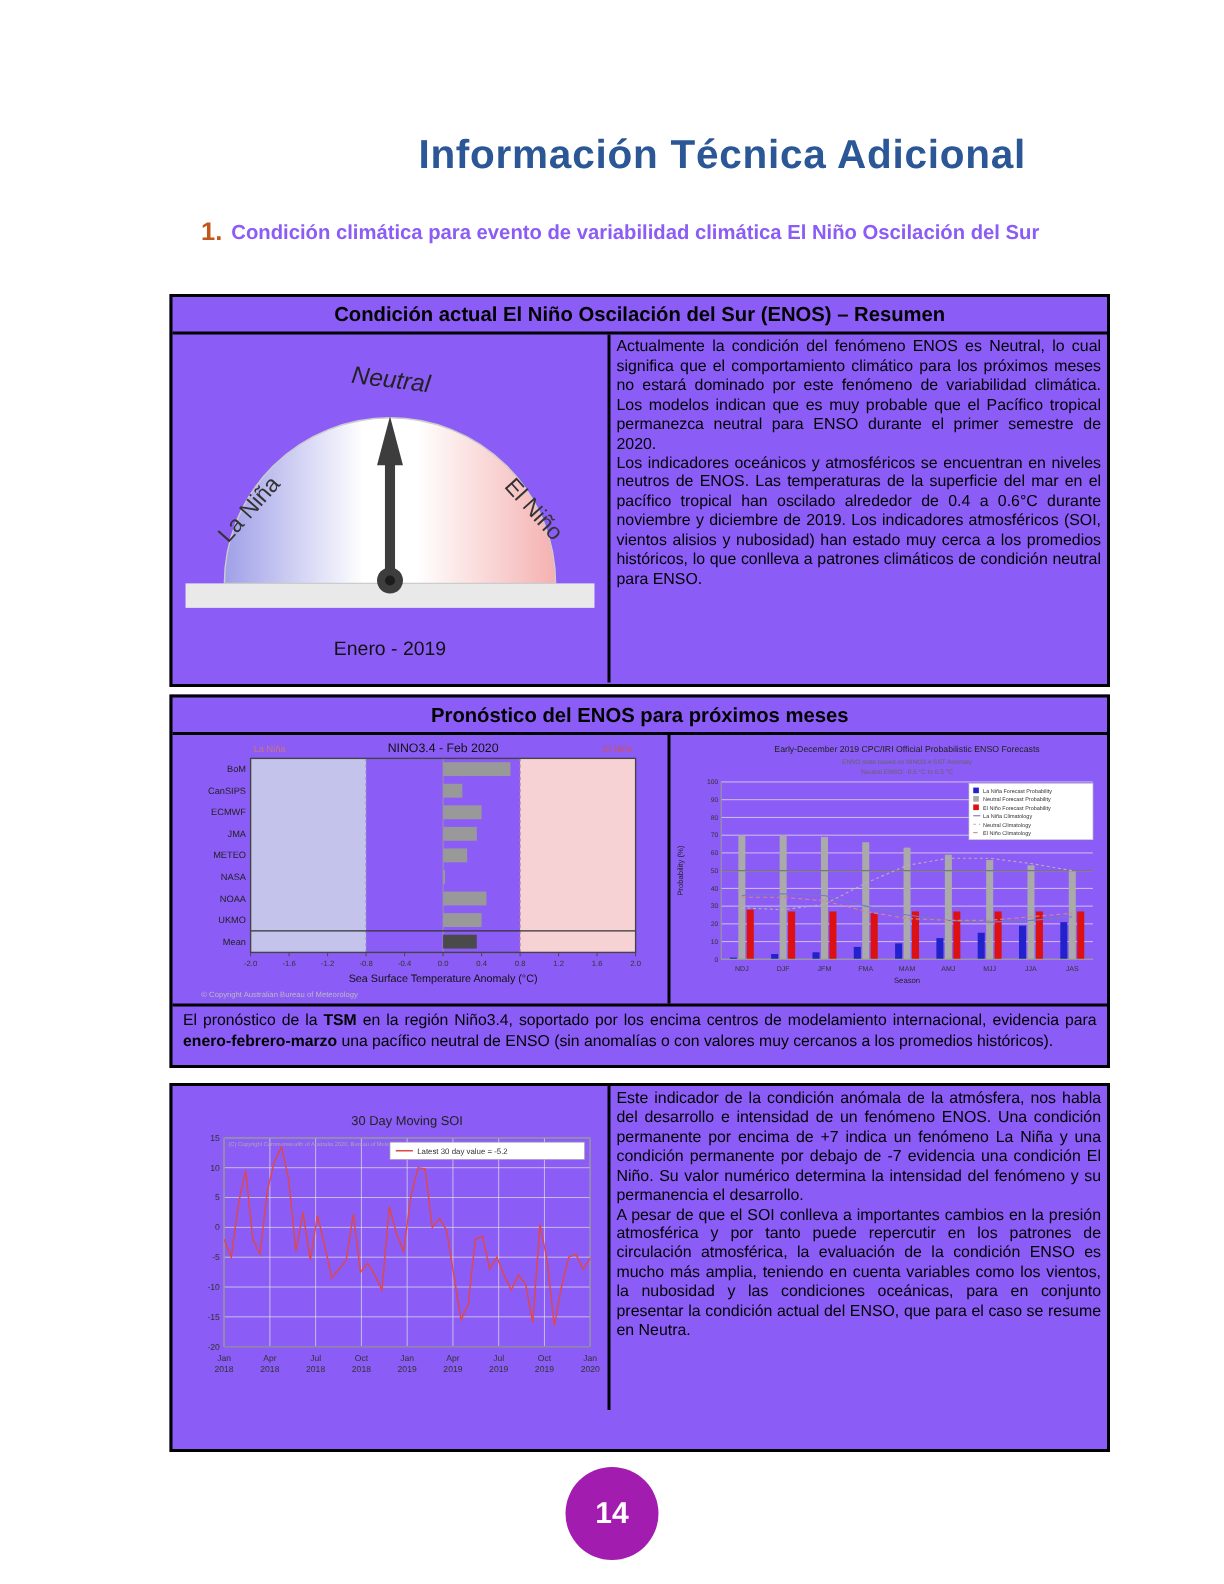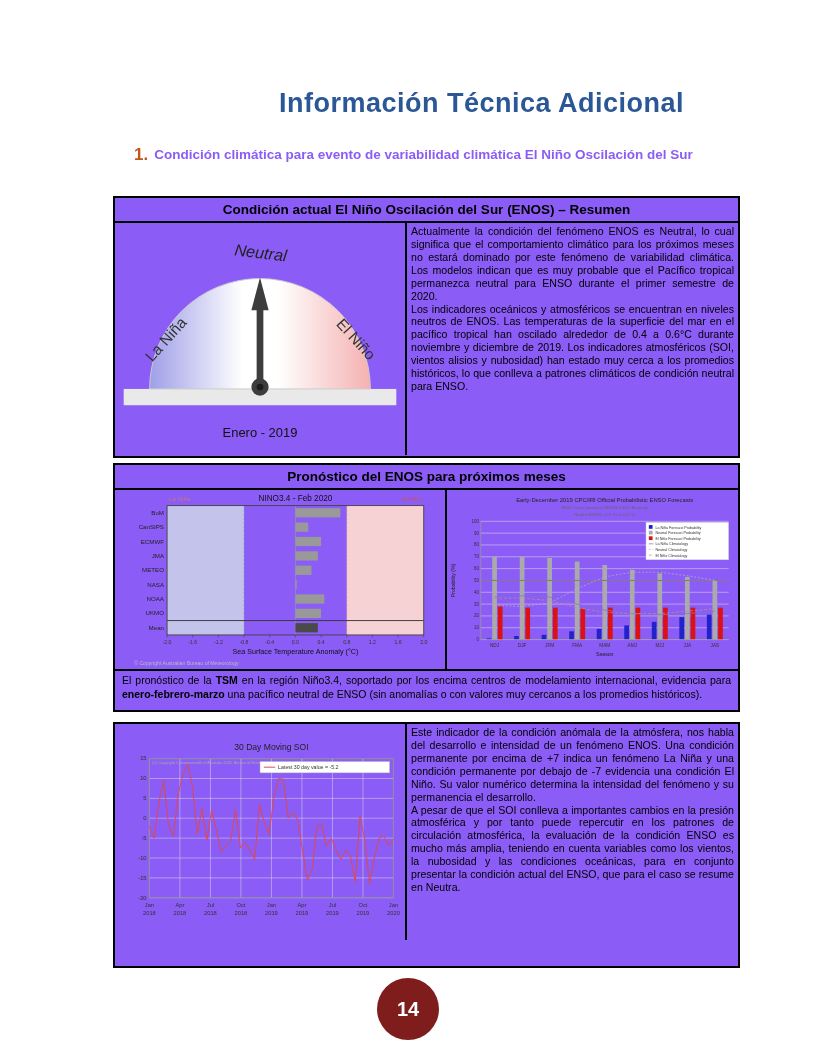--- a/index.html
+++ b/index.html
@@ -14,21 +14,21 @@
   .cell-left{display:flex;align-items:center;justify-content:center;box-sizing:border-box;}
   .cell-right{flex:1;border-left:2px solid #000;box-sizing:border-box;padding:2px 4px;font-size:10.6px;line-height:1.22;text-align:justify;}
   .cell-right p{margin:0;}
   .caption-row{border-top:2px solid #000;font-size:10.5px;line-height:1.3;padding:3px 7px;text-align:justify;}
   #box1{top:196px;height:262px;}
   #box2{top:463px;height:249px;}
   #box3{top:722px;height:246px;}
   #box1 .cell-left{width:290px;}
   #box2 .cell-left{width:330px;}
   #box3 .cell-left{width:290px;}
-  .page-badge{position:absolute;left:377px;top:978px;width:62px;height:62px;border-radius:50%;background:#7f1d1d;color:#fff;font-weight:bold;font-size:20px;display:flex;align-items:center;justify-content:center;}
+  .page-badge{position:absolute;left:377px;top:978px;width:62px;height:62px;border-radius:50%;background:#a21caf;color:#fff;font-weight:bold;font-size:20px;display:flex;align-items:center;justify-content:center;}
   svg{display:block;}
 </style>
 </head>
 <body>
 
 <div class="page-title">Información Técnica Adicional</div>
 
 <div class="section">
   <span class="section-num">1.</span>
   <span class="section-head">Condición climática para evento de variabilidad climática El Niño Oscilación del Sur</span>

